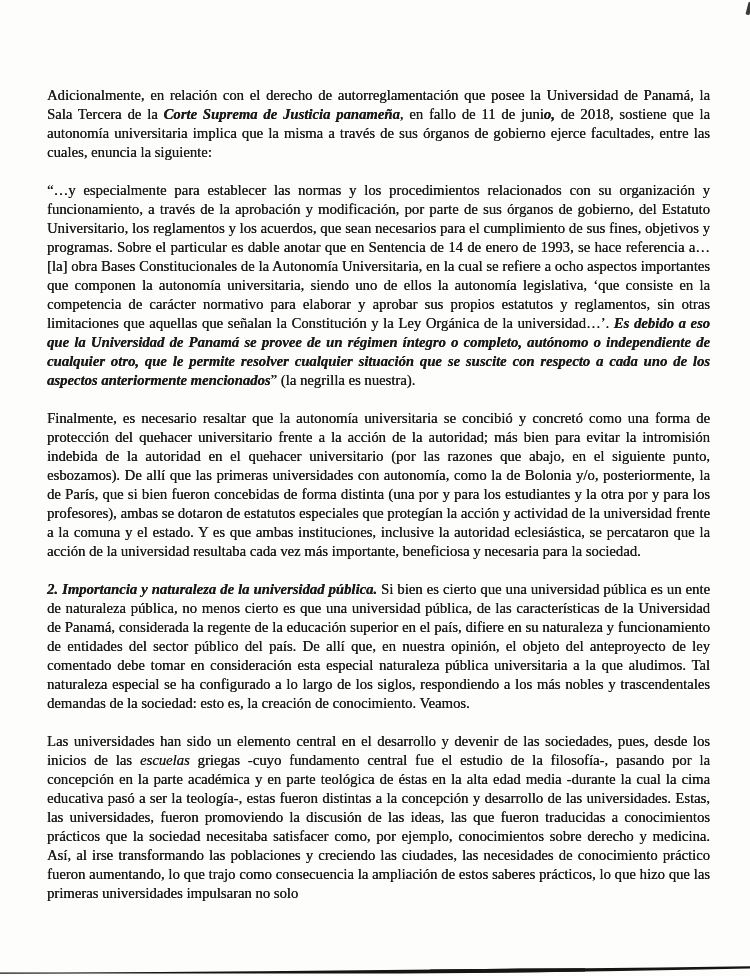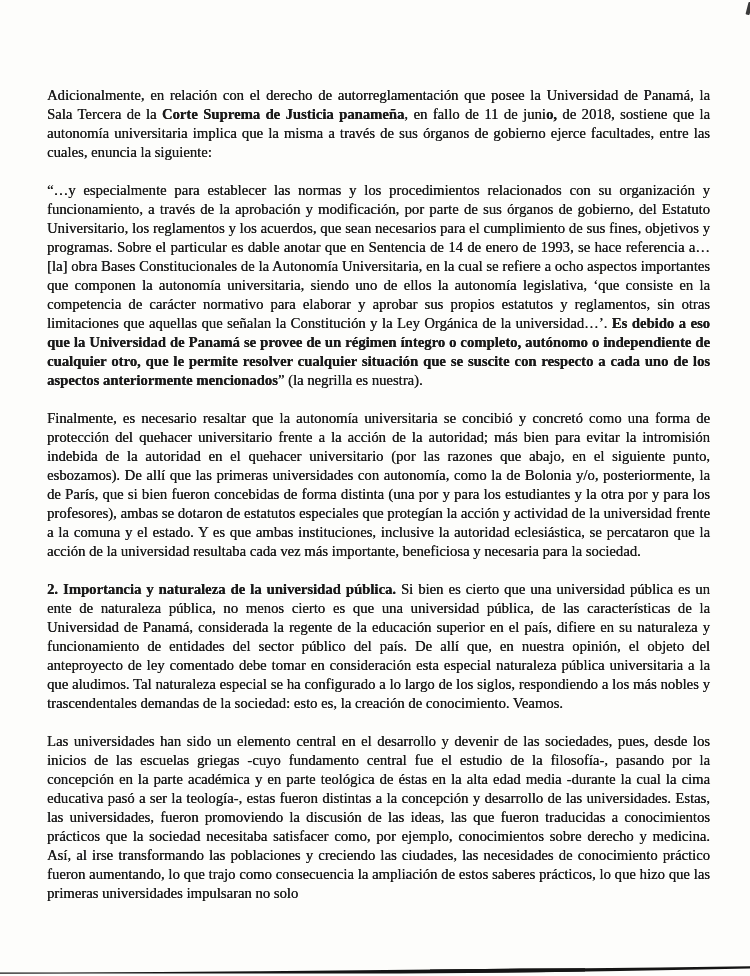--- a/index.html
+++ b/index.html
@@ -10,22 +10,22 @@
     font-family:"Liberation Serif","DejaVu Serif",serif;
     color:#1b1b1b;
   }
   .doc{
     position:absolute;top:86px;left:47px;width:663px;
     font-size:14.7px;line-height:19px;text-align:justify;
     text-shadow:0.2px 0 0 currentColor; 
   }
   .para{margin:0 0 19px 0;}
   .para:last-child{margin-bottom:0;}
-  .b{font-weight:bold;}
-  .i{}
+  .b{font-weight:bold;font-style:italic;}
+  .i{font-style:italic;}
   .bottom-line{position:absolute;left:0;bottom:0;width:750px;height:14px;}
   .corner-mark{
     position:absolute;top:2px;right:-1px;width:4px;height:13px;
     background:#3a3a3a;transform:rotate(14deg);border-radius:1px;
   }
 </style>
 </head>
 <body>
 
 <div class="page" style="background: rgb(253, 253, 251); color: rgb(27, 27, 27);">

